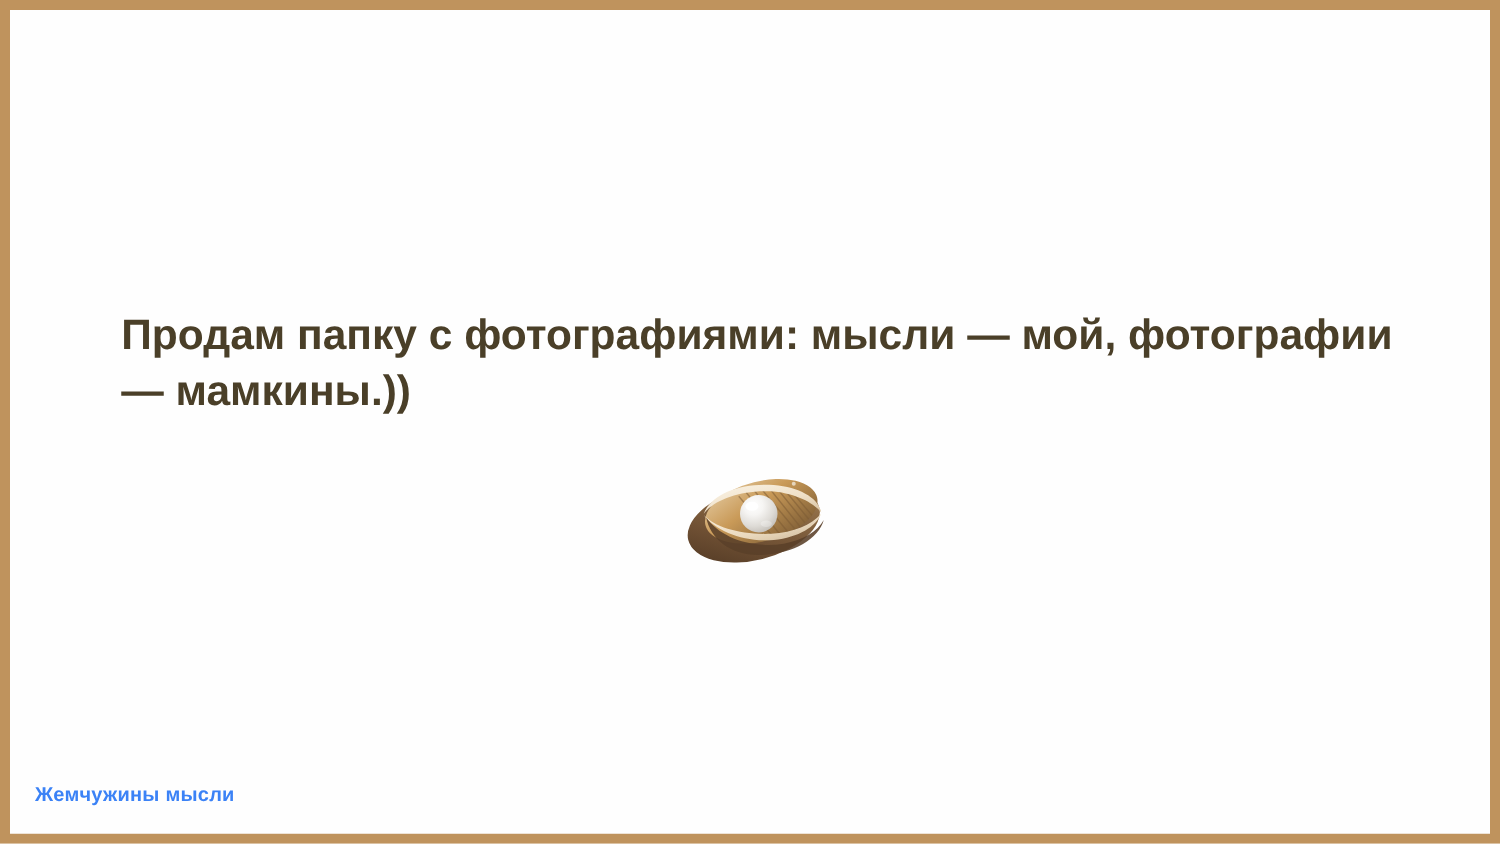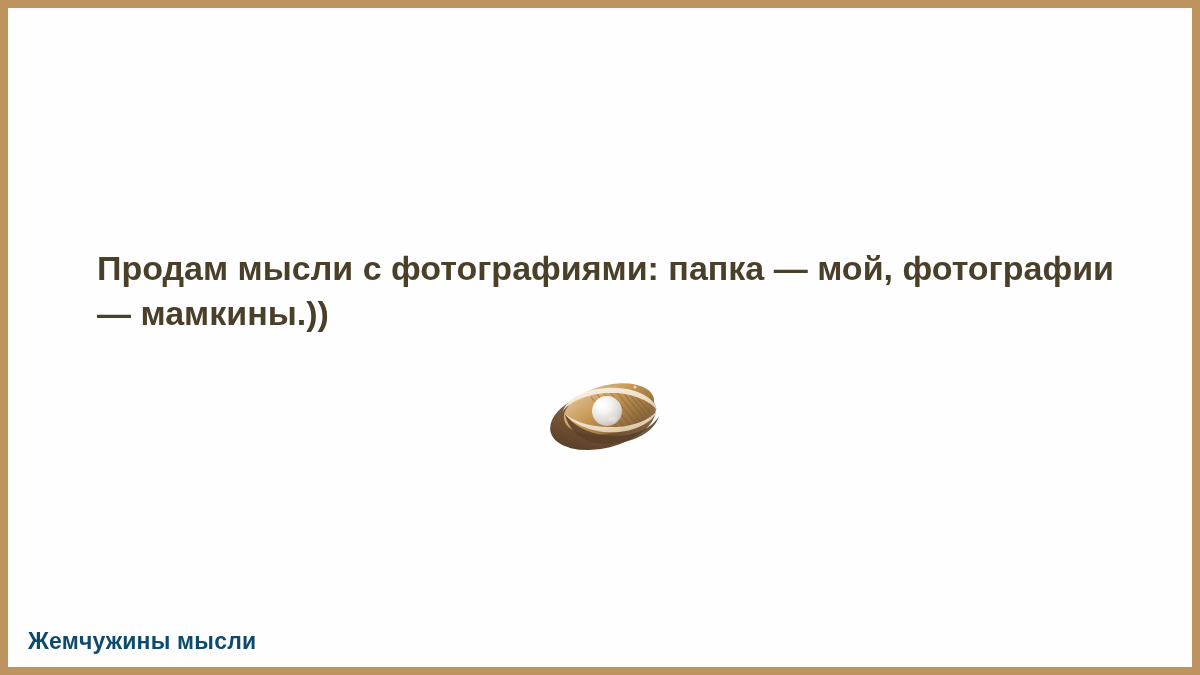--- a/index.html
+++ b/index.html
@@ -47,43 +47,43 @@
     width: 130px;
     height: 72px;
   }
 
   
   .footer-brand {
     position: absolute;
     left: 20px;
     top: 620px;
     font-family: "Liberation Sans", sans-serif;
-    font-size: 23px;
+    font-size: 16px;
     font-weight: bold;
-    color: #0c4a6e;
+    color: #3b82f6;
     letter-spacing: 0.2px;
   }
 
   .footer-url {
     position: absolute;
     right: 28px;
     top: 621px;
     font-family: "Liberation Sans", sans-serif;
     font-size: 22px;
     font-weight: normal;
     color: #b7b7ae;
     letter-spacing: 0.2px;
   }
 </style>
 </head>
 <body>
 
 <div class="page">
 
-  <div class="quote">Продам мысли с фотографиями: папка — мой, фотографии — мамкины.))</div>
+  <div class="quote">Продам папку с фотографиями: мысли — мой, фотографии — мамкины.))</div>
 
   <div class="emblem">
     <svg viewBox="0 0 130 72" xmlns="http://www.w3.org/2000/svg" aria-hidden="true">
       <defs>
         <linearGradient id="shellOuter" x1="0" y1="1" x2="1" y2="0">
           <stop offset="0%" stop-color="#4d3622"></stop>
           <stop offset="35%" stop-color="#6e4f33"></stop>
           <stop offset="70%" stop-color="#8e6c46"></stop>
           <stop offset="100%" stop-color="#b28f63"></stop>
         </linearGradient>

